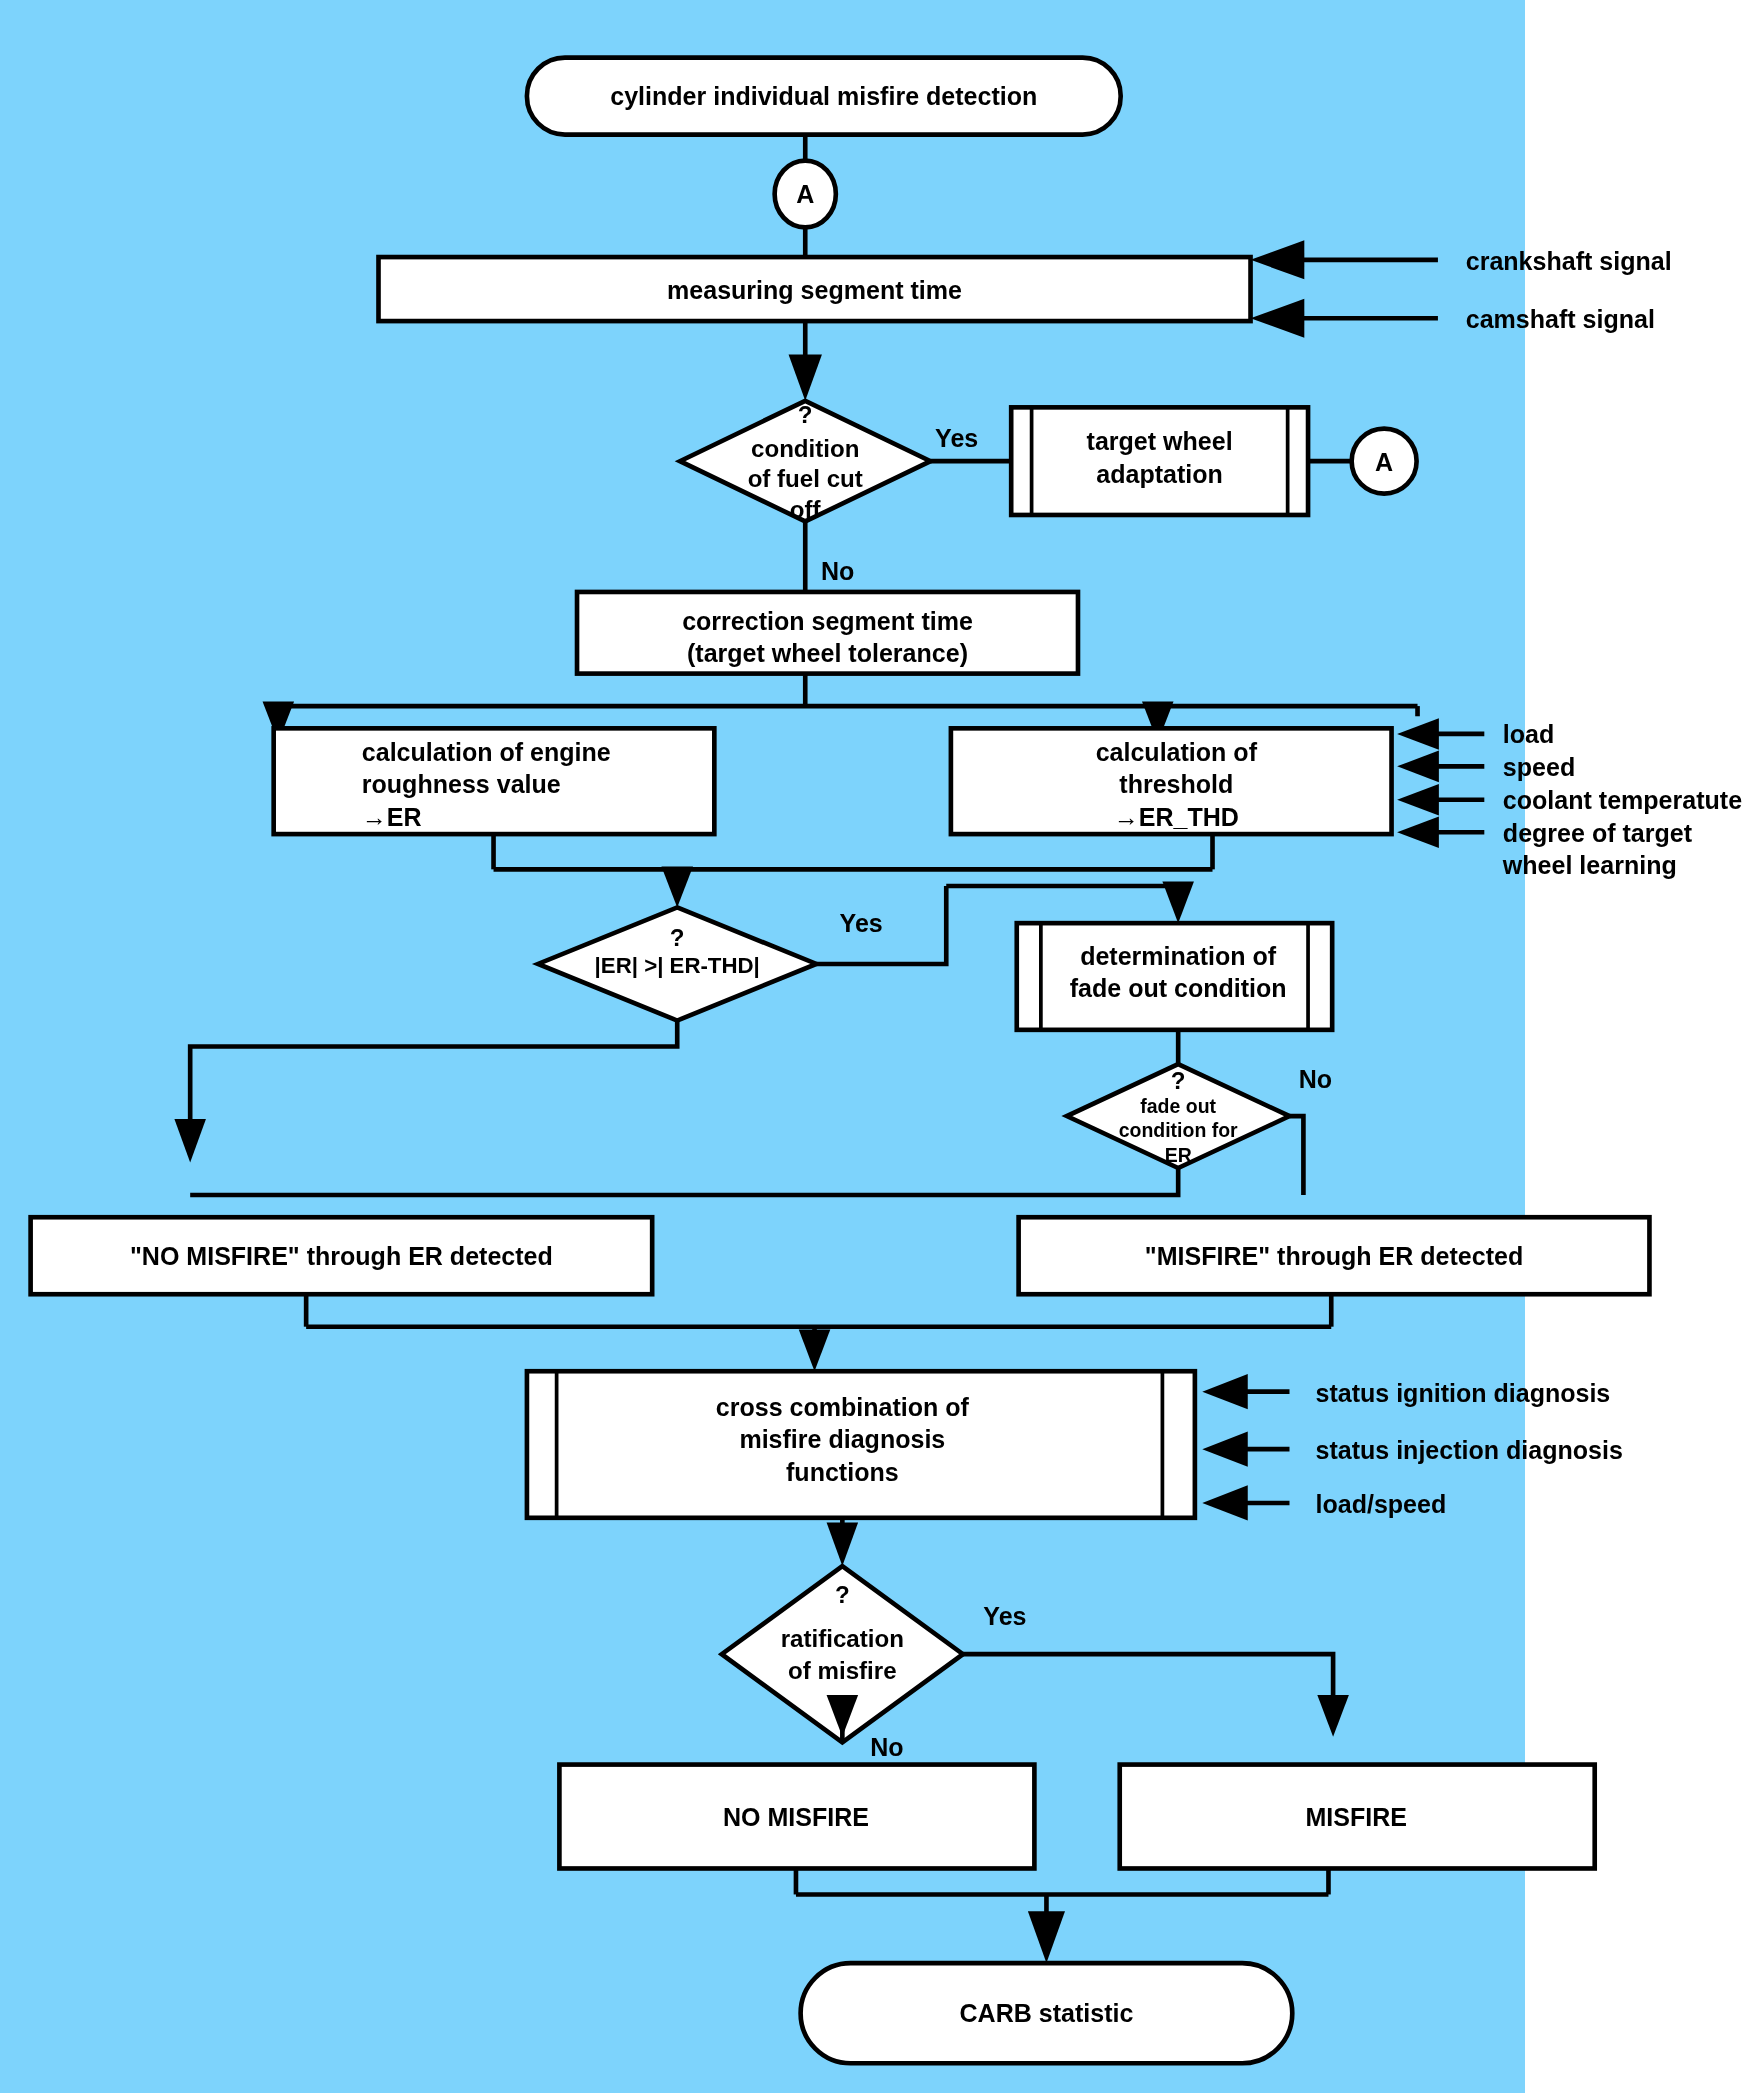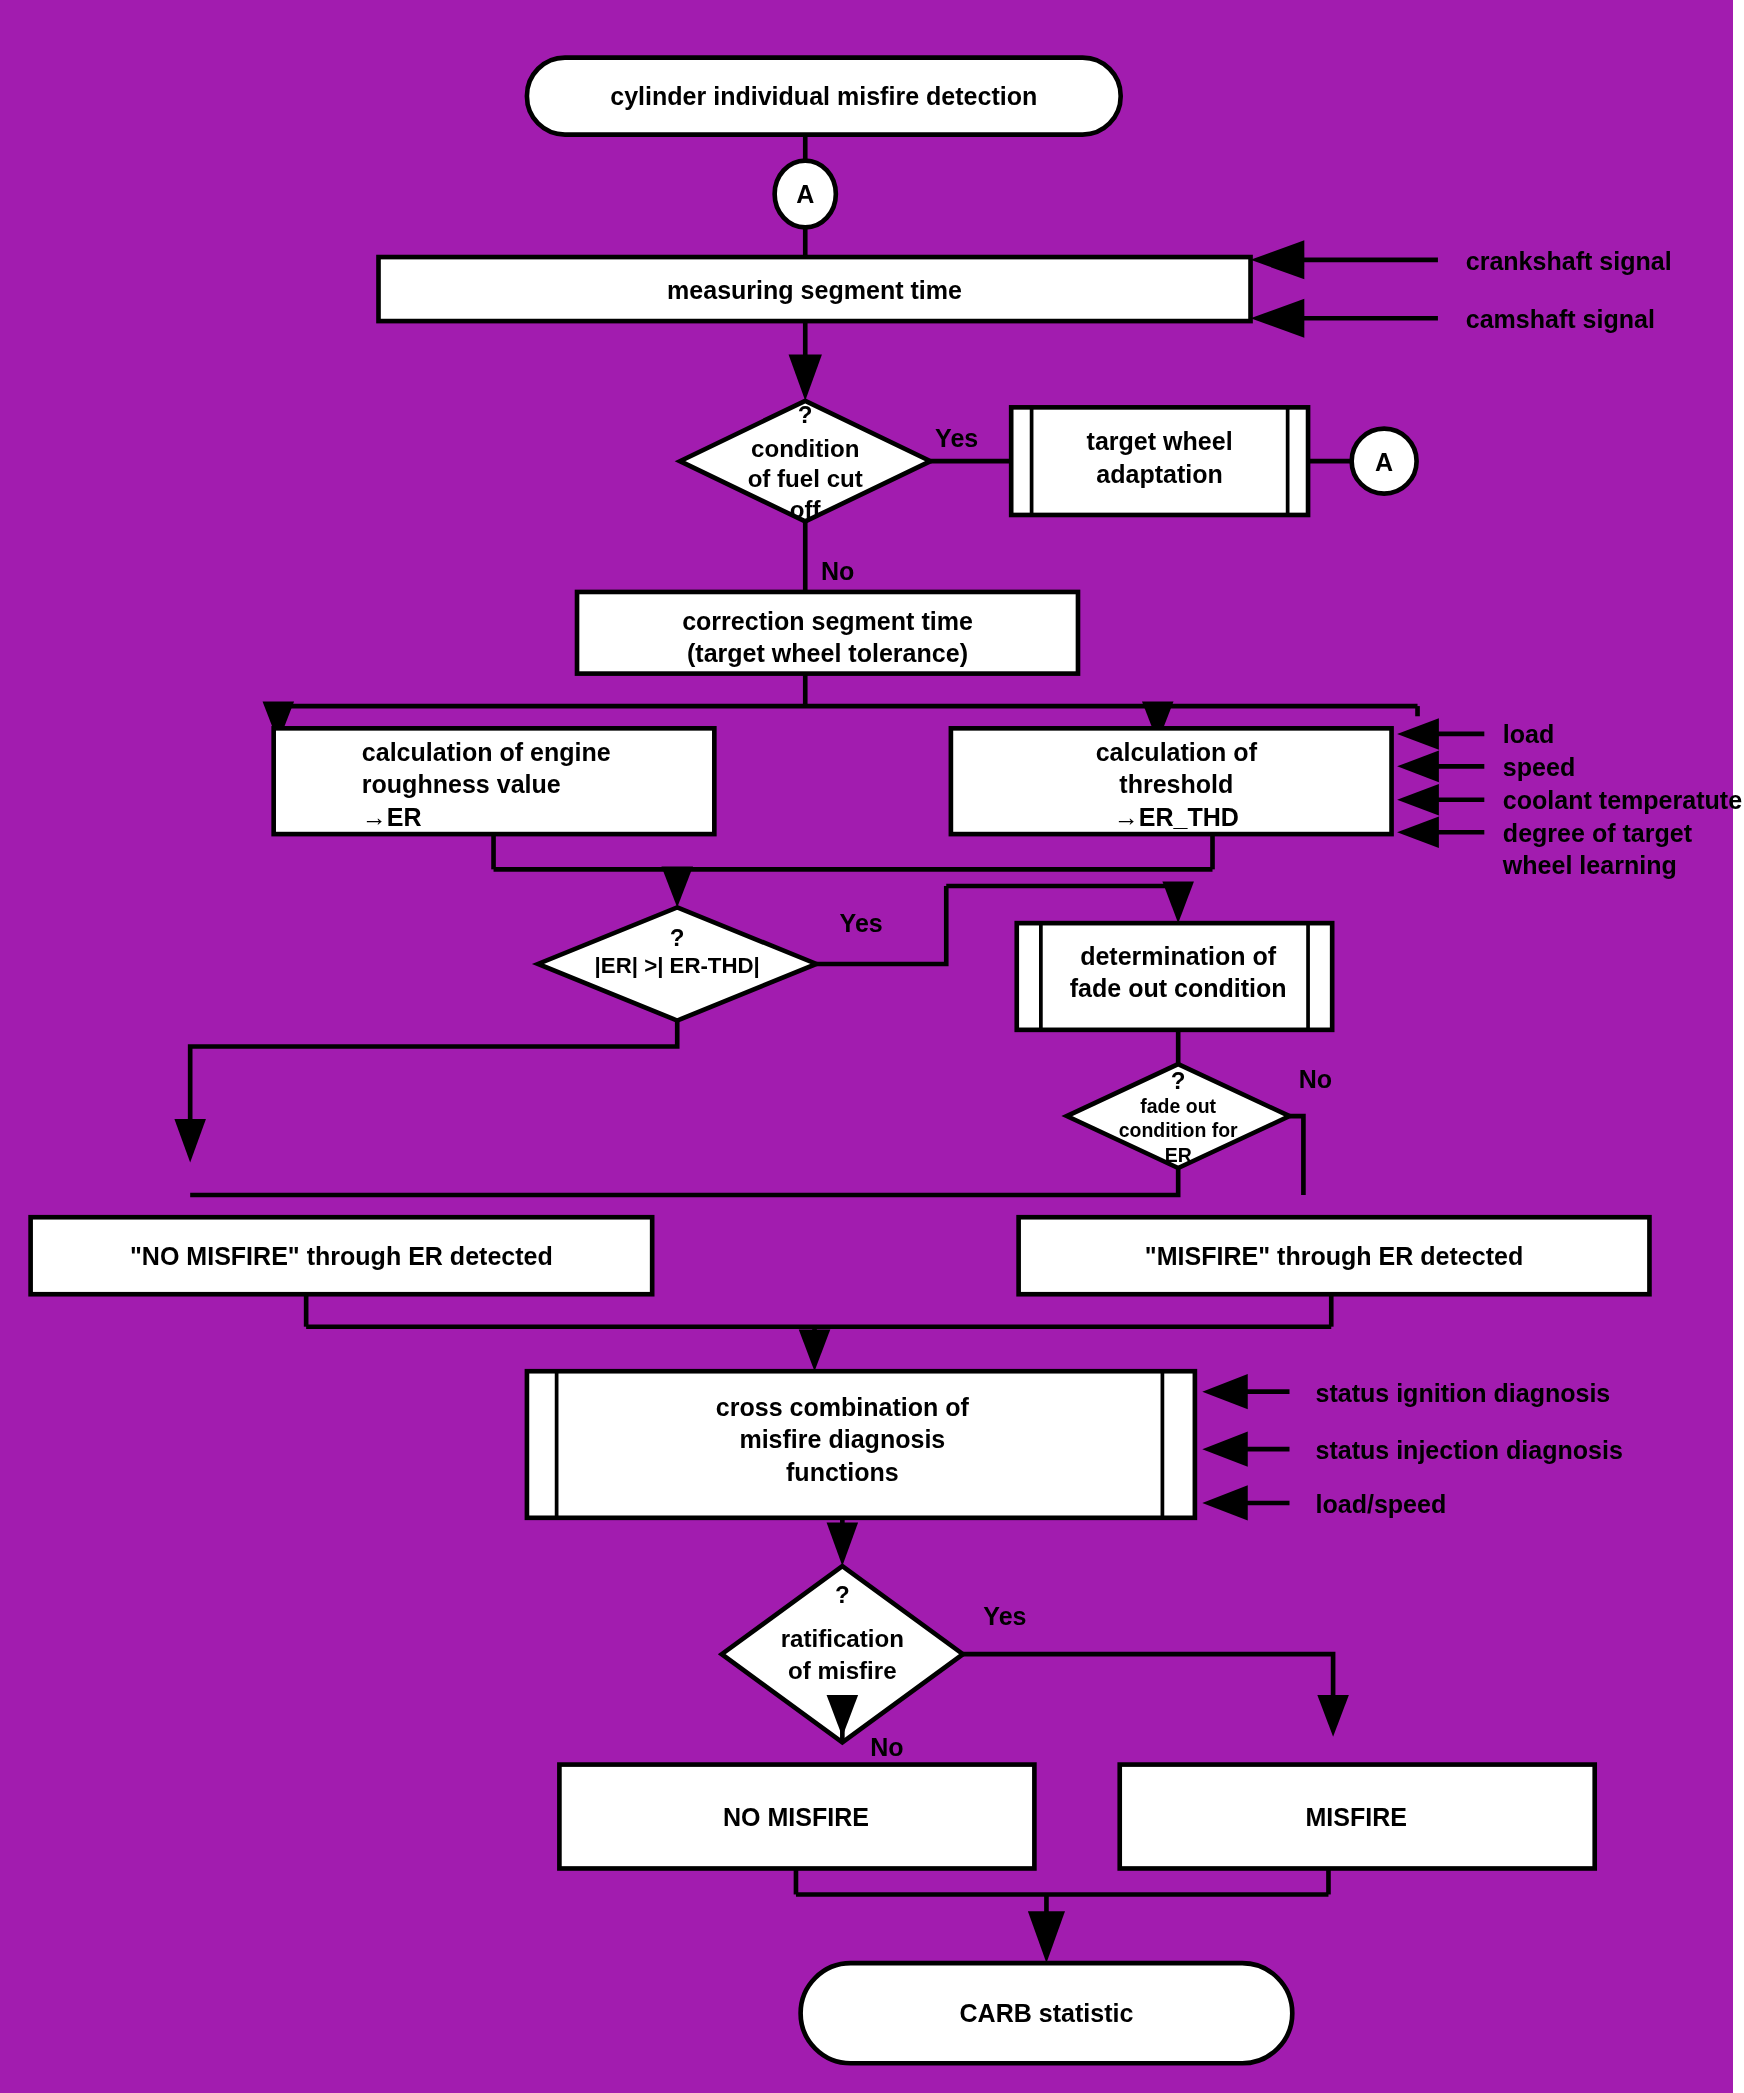--- a/index.html
+++ b/index.html
@@ -2,23 +2,23 @@
 <html style="font-size:15px"><head>
 <meta charset="utf-8">
 <style>
   html, body {
     margin: 0;
     padding: 0;
     background: #ffffff;
   }
   #diagram-root {
     position: relative;
-    width: 1733px;
+    width: 1525px;
     height: 2094px;
-    background: #a21caf;
+    background: #7dd3fc;
     font-family: "Liberation Sans", sans-serif;
   }
   svg.flow {
     position: absolute;
     top: 0; left: 0;
     width: 1745px;
     height: 2094px;
     display: block;
   }
   .shape { fill: #ffffff; stroke: #000000; stroke-width: 5; }

